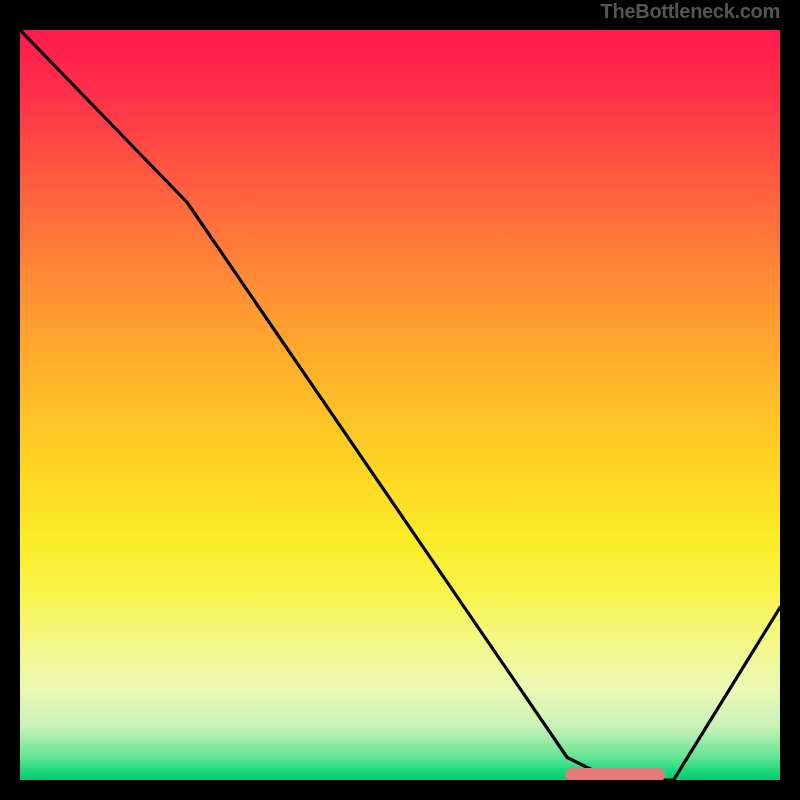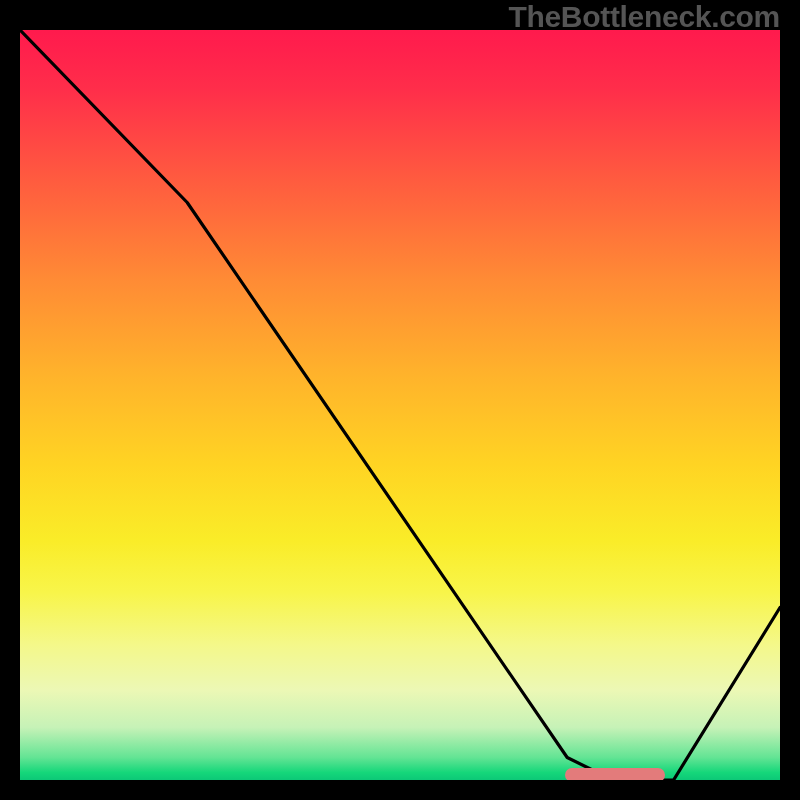--- a/index.html
+++ b/index.html
@@ -44,21 +44,21 @@
       #63e494 97%,
       #15d77a 99%,
       #0cc877 100%
     );
   }
   .attribution {
     position: absolute;
     top: 0;
     right: 20px;
     font-family: Arial, Helvetica, sans-serif;
-    font-size: 30px;
+    font-size: 20px;
     font-weight: 600;
     color: #555;
     letter-spacing: -0.3px;
   }
   svg.curve-layer {
     position: absolute;
     left: 0;
     top: 0;
     width: 100%;
     height: 100%;

